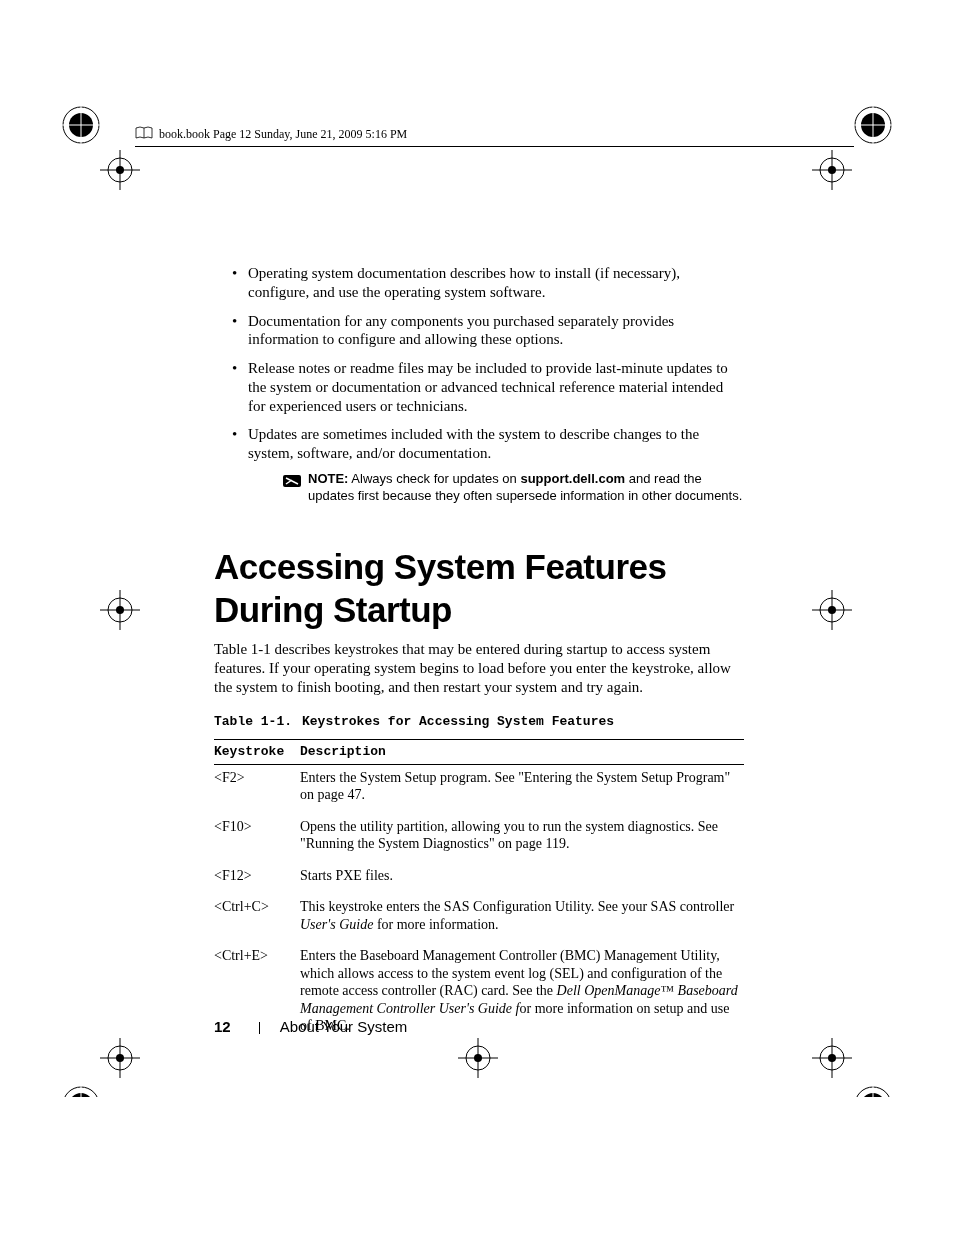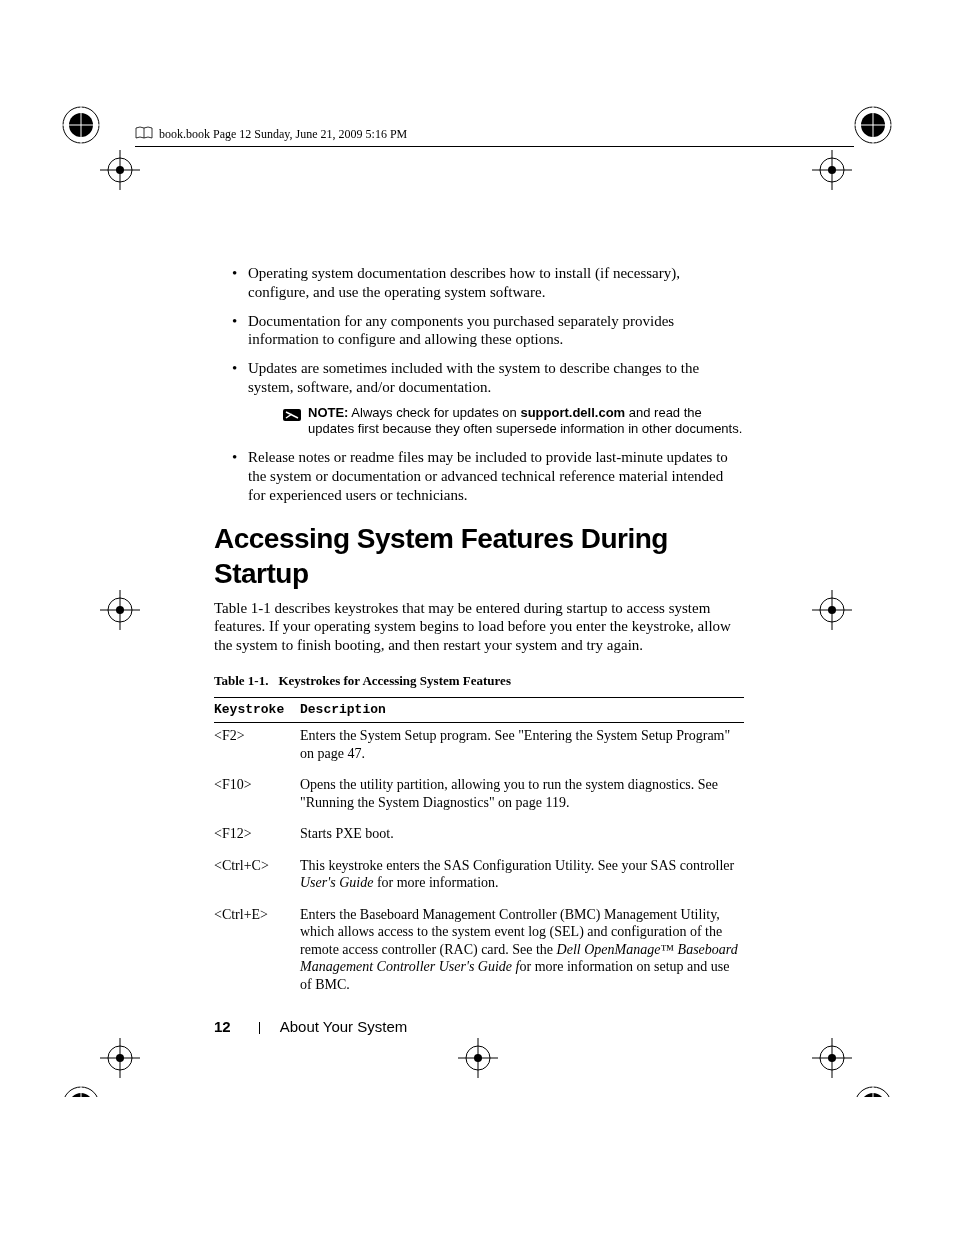--- a/index.html
+++ b/index.html
@@ -74,27 +74,27 @@
     flex-shrink: 0;
     margin-right: 6px;
     margin-top: 1px;
   }
   .note-text { flex: 1; }
   .note-text .note-label { font-weight: bold; }
   .note-text .support { font-weight: bold; }
   h1.section-heading {
     font-family: Arial, Helvetica, sans-serif;
     font-weight: bold;
-    font-size: 28px;
-    margin: 16px 0 8px 0;
+    font-size: 35px;
+    margin: 40px 0 8px 0;
     letter-spacing: -0.5px;
   }
   .intro-para { margin: 0 0 18px 0; }
   .table-caption {
-    font-family: Liberation Serif, serif;
+    font-family: Liberation Mono, monospace;
     font-size: 13px;
     font-weight: bold;
     margin: 10px 0 8px 0;
   }
   .table-caption .capnum { margin-right: 10px; }
   table.kstable {
     width: 100%;
     border-collapse: collapse;
     font-size: 14px;
   }
@@ -218,33 +218,33 @@
           <path d="M1 2 Q5 0 9 2 Q13 0 17 2 V12 Q13 10 9 12 Q5 10 1 12 Z" fill="none" stroke="#000" stroke-width="0.8"></path>
           <path d="M9 2 V12" stroke="#000" stroke-width="0.8"></path>
         </svg>
     </span><span>book.book  Page 12  Sunday, June 21, 2009  5:16 PM</span>
   </div>
 
   <div class="content">
     <ul class="toplist">
       <li><span>Operating system documentation describes how to install (if necessary), configure, and use the operating system software.</span></li>
       <li><span>Documentation for any components you purchased separately provides information to configure and allowing these options.</span></li>
+      <li><span>Release notes or readme files may be included to provide last-minute updates to the system or documentation or advanced technical reference material intended for experienced users or technicians.</span></li>
       <li>
         <span>Updates are sometimes included with the system to describe changes to the system, software, and/or documentation.</span>
         <div class="note-block">
           <span class="note-icon">
             <svg width="20" height="16">
                 <rect x="1" y="3" width="18" height="12" rx="2" fill="#000"></rect>
                 <path d="M4 6 L16 12 M4 12 L10 8" stroke="#fff" stroke-width="1.5"></path>
               </svg>
           </span>
           <span class="note-text"><span class="note-label">NOTE:</span><span> Always check for updates on </span><span class="support">support.dell.com</span><span> and read the updates first because they often supersede information in other documents.</span></span>
         </div>
       </li>
-      <li><span>Release notes or readme files may be included to provide last-minute updates to the system or documentation or advanced technical reference material intended for experienced users or technicians.</span></li>
     </ul>
 
     <h1 class="section-heading">Accessing System Features During Startup</h1>
     <p class="intro-para">Table 1-1 describes keystrokes that may be entered during startup to access system features. If your operating system begins to load before you enter the keystroke, allow the system to finish booting, and then restart your system and try again.</p>
 
     <div class="table-caption">
       <span class="capnum">Table 1-1.</span><span>Keystrokes for Accessing System Features</span>
     </div>
 
     <table class="kstable">
@@ -258,21 +258,21 @@
         <tr>
           <td class="kcol">&lt;F2&gt;</td>
           <td>Enters the System Setup program. See "Entering the System Setup Program" on page 47.</td>
         </tr>
         <tr>
           <td class="kcol">&lt;F10&gt;</td>
           <td>Opens the utility partition, allowing you to run the system diagnostics. See "Running the System Diagnostics" on page 119.</td>
         </tr>
         <tr>
           <td class="kcol">&lt;F12&gt;</td>
-          <td>Starts PXE boot.</td>
+          <td>Starts PXE files.</td>
         </tr>
         <tr>
           <td class="kcol">&lt;Ctrl+C&gt;</td>
           <td><span>This keystroke enters the SAS Configuration Utility. See your SAS controller </span><span class="italic">User's Guide</span><span> for more information.</span></td>
         </tr>
         <tr>
           <td class="kcol">&lt;Ctrl+E&gt;</td>
           <td><span>Enters the Baseboard Management Controller (BMC) Management Utility, which allows access to the system event log (SEL) and configuration of the remote access controller (RAC) card. See the </span><span class="italic">Dell OpenManage™ Baseboard Management Controller User's Guide f</span><span>or more information on setup and use of BMC.</span></td>
         </tr>
       </tbody>

